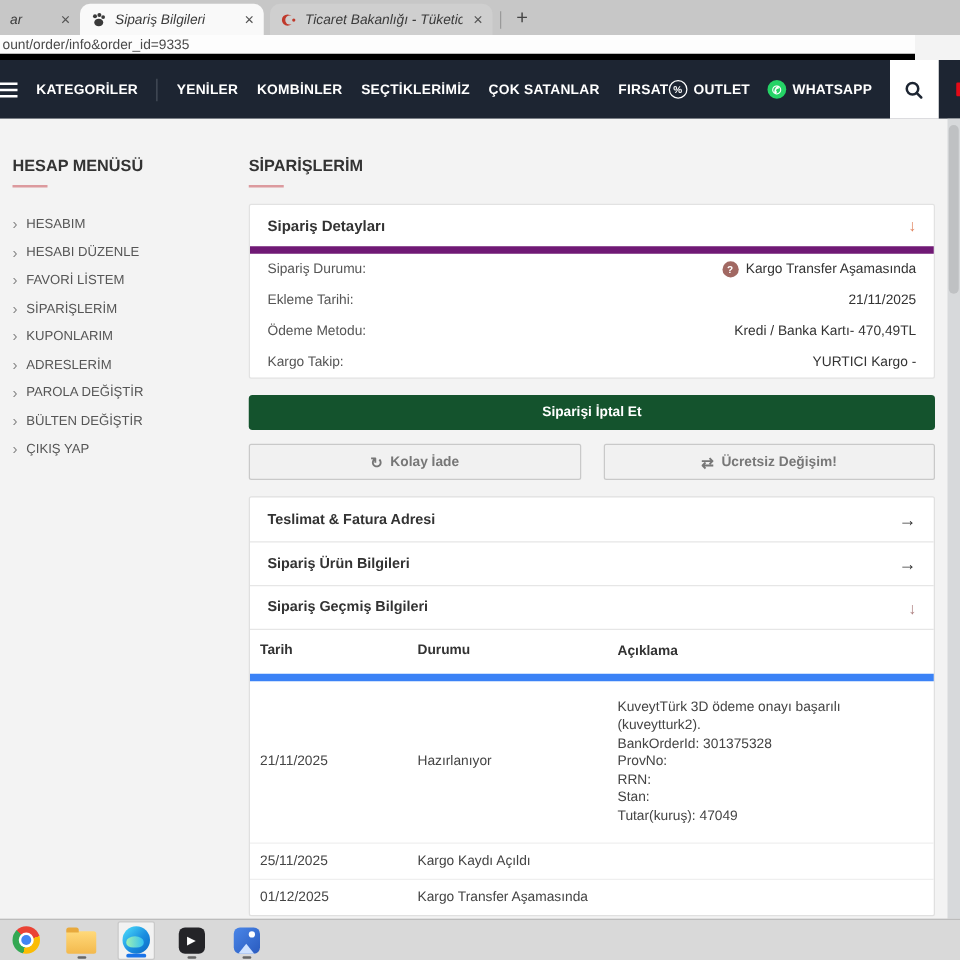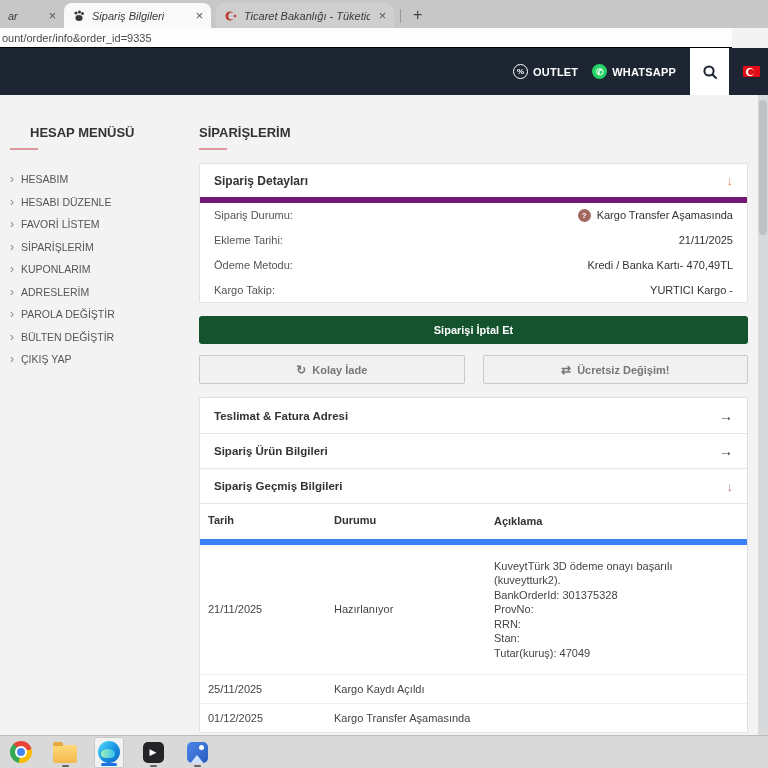--- a/index.html
+++ b/index.html
@@ -10,21 +10,21 @@
   .tab { height:25px; display:flex; align-items:center; font-size:11px; color:#3a3a3a; padding:0 8px; position:relative;font-style:italic; }
   .tab .tab-title { white-space:nowrap; overflow:hidden; text-overflow:clip; }
   .tab .tab-close { margin-left:auto; padding-left:8px; color:#555; font-size:13px; cursor:default; }
   .tab-first { width:64px; }
   .tab-active { width:147px; background:#f9f9f9; border-radius:8px 8px 0 0; }
   .tab-third { width:178px; background:#cfcfcf; border-radius:8px 8px 0 0; margin-left:5px; }
   .favicon { width:14px; height:14px; margin-right:6px; flex:0 0 auto; display:flex; align-items:center; justify-content:center; }
   .tab-sep { width:1px; height:14px; background:#9a9a9a; margin:0 6px 5px 6px; }
   .newtab { font-size:16px; color:#444; margin-bottom:4px; padding:0 6px; }
 
-  .urlbar { position:absolute; top:28px; left:0; width:732px; height:20px; background:#fdfdfd; border-bottom:1px solid #000000; display:flex; align-items:center; font-size:11px; color:#4a4a4a; padding-left:2px; }
+  .urlbar { position:absolute; top:28px; left:0; width:732px; height:20px; background:#fdfdfd; border-bottom:5px solid #000000; display:flex; align-items:center; font-size:11px; color:#4a4a4a; padding-left:2px; }
 
   
   .navbar { position:absolute; top:48px; left:0; width:768px; height:47px; background:#1d2532; color:#fff; display:flex; align-items:center; font-size:11px; font-weight:bold; letter-spacing:.2px; }
   .nav-left { display:flex; align-items:center; gap:15px; padding-left:2px; }
   .hamburger { width:16px; height:12px; display:flex; flex-direction:column; justify-content:space-between; margin-left:-4px; }
   .hamburger span { display:block; height:2px; background:#fff; }
   .nav-divider { width:1px; height:18px; background:#48505c; }
   .nav-item { white-space:nowrap; cursor:pointer; }
   .nav-right { margin-left:auto; display:flex; align-items:center; gap:14px; }
   .outlet { display:flex; align-items:center; gap:5px; }
@@ -34,21 +34,21 @@
   .searchbox { width:39px; height:47px; background:#fff; display:flex; align-items:center; justify-content:center; }
   .currency { display:flex; align-items:center; gap:6px; padding-right:8px; }
   .flag { width:17px; height:11px; background:#e30a17; position:relative; border-radius:1px; }
   .flag::before { content:""; position:absolute; left:3px; top:1.5px; width:8px; height:8px; background:#fff; border-radius:50%; }
   .flag::after { content:""; position:absolute; left:5px; top:2.5px; width:6px; height:6px; background:#e30a17; border-radius:50%; }
 
   
   .page { position:absolute; top:95px; left:0; width:768px; height:640px; background:#f3f3f3; }
 
   .sidebar { position:absolute; left:0; top:0; width:190px; padding:30px 10px 0 10px; }
-  .side-title { font-size:13px; font-weight:bold; color:#333;margin-left:20px; }
+  .side-title { font-size:13px; font-weight:bold; color:#333; }
   .title-underline { width:28px; height:2px; background:#dc9a9e; margin-top:8px; }
   .side-list { list-style:none; margin-top:18px; }
   .side-list li { display:flex; align-items:center; gap:7px; font-size:10.5px; color:#555; height:22.5px; cursor:pointer; }
   .side-list .chev { color:#8a8a8a; font-size:12px; }
 
   .main { position:absolute; left:199px; top:0; width:549px; padding-top:30px; }
   .main-title { font-size:13px; font-weight:bold; color:#333; }
 
   .panel { background:#fff; border:1px solid #e2e2e2; border-radius:2px; margin-top:13px; }
   .panel-head { display:flex; align-items:center; justify-content:space-between; padding:9px 14px; border-bottom:6px solid #701a75; font-size:12px; font-weight:bold; color:#333;text-align:center; }
@@ -138,20 +138,34 @@
   </div>
   <div class="tab-sep"></div>
   <div class="newtab">+</div>
 </div>
 
 <div class="urlbar">
   <span>ount/order/info&amp;order_id=9335</span>
 </div>
 
 <div class="navbar">
+  <div class="nav-left">
+    <span class="hamburger">
+        <span></span>
+        <span></span>
+        <span></span>
+      </span>
+    <span class="nav-item">KATEGORİLER</span>
+    <span class="nav-divider"></span>
+    <span class="nav-item">YENİLER</span>
+    <span class="nav-item">KOMBİNLER</span>
+    <span class="nav-item">SEÇTİKLERİMİZ</span>
+    <span class="nav-item">ÇOK SATANLAR</span>
+    <span class="nav-item">FIRSAT</span>
+  </div>
   <div class="nav-right">
     <span class="outlet">
       <span class="pct-circle">%</span>
       <span>OUTLET</span>
     </span>
     <span class="whats">
       <span class="wa-circle">✆</span>
       <span>WHATSAPP</span>
     </span>
     <span class="searchbox">

